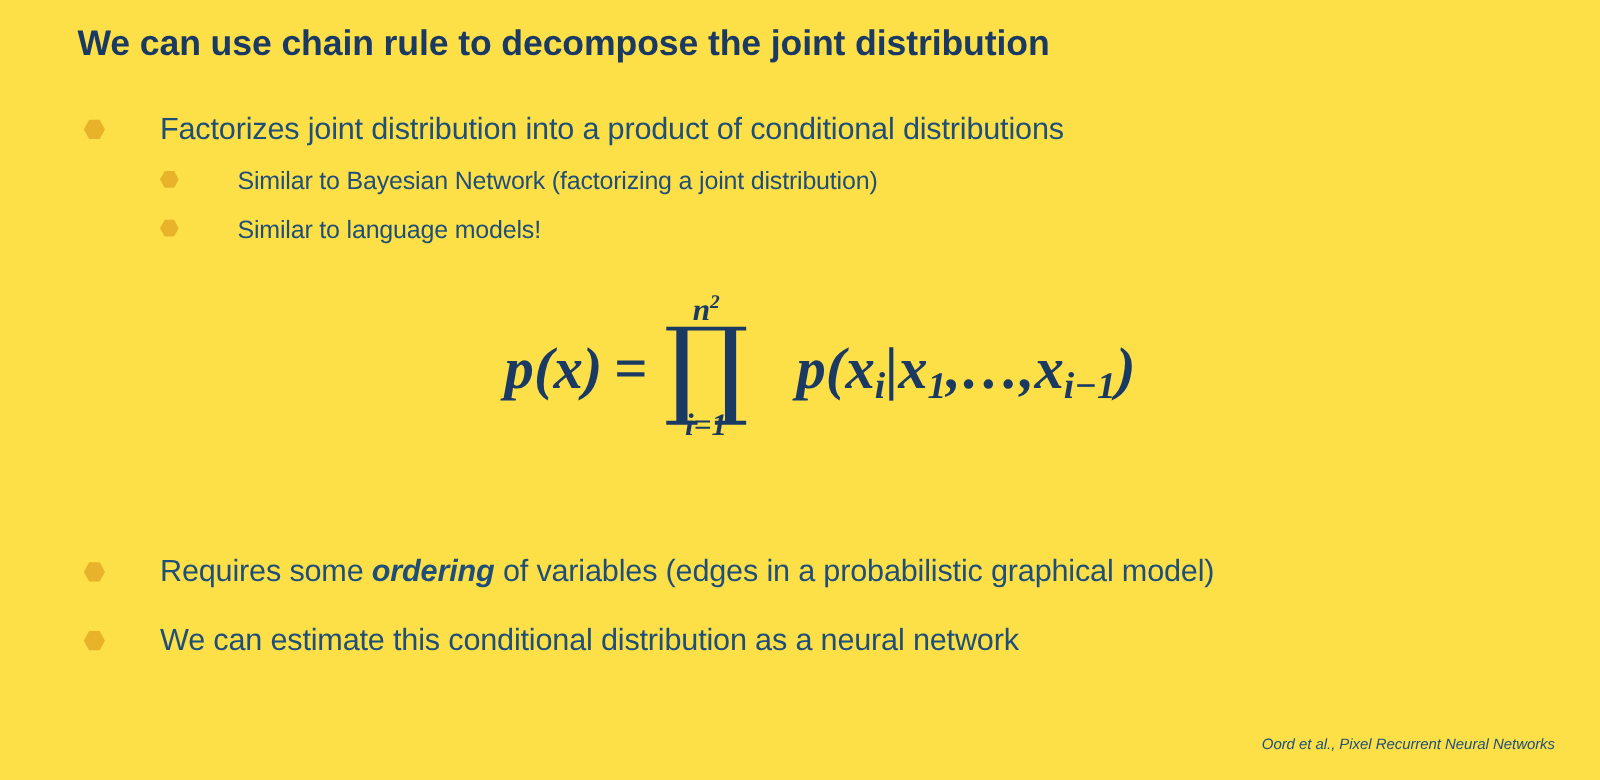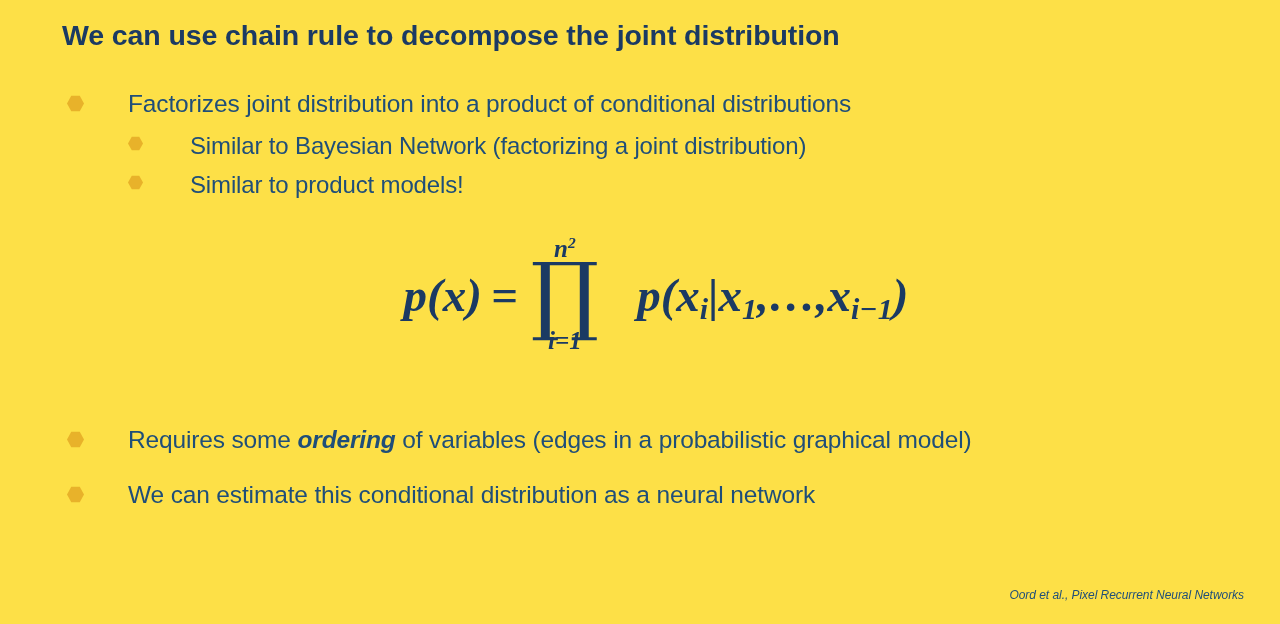--- a/index.html
+++ b/index.html
@@ -87,21 +87,21 @@
 
   .bullet-text {
     display: block;
     color: #1f4e79;
     font-size: 24.5px;
     line-height: 39px;
     font-weight: normal;
     letter-spacing: -0.15px;
   }
   .level-2 .bullet-text {
-    font-size: 24px;
+    font-size: 20px;
     line-height: 37px;
   }
 
   .bullet-text .em-bi {
     font-weight: bold;
     font-style: italic;
   }
 
   
   .equation-block {
@@ -206,36 +206,36 @@
       </span>
       <span class="bullet-text">Similar to Bayesian Network (factorizing a joint distribution)</span>
     </div>
 
     <div class="bullet-row level-2">
       <span class="bullet-marker">
         <svg class="hexagon" viewBox="0 0 20 18" aria-hidden="true">
           <polygon points="5,0 15,0 20,9 15,18 5,18 0,9" fill="#E8B22A"></polygon>
         </svg>
       </span>
-      <span class="bullet-text">Similar to product models!</span>
+      <span class="bullet-text">Similar to language models!</span>
     </div>
 
   </div>
 
   <div class="equation-block">
     <span class="equation">
       <span class="eq-part"><span>p</span><span>(</span><span>x</span><span>)</span></span><span class="eq-rel">=</span><span class="bigop">
         <span class="lim upper"><span>n</span><sup class="eq-sup">2</sup></span>
         <span class="prodsym">∏</span>
         <span class="lim lower">i=1</span>
       </span><span class="eq-part"><span>p</span><span>(</span><span>x</span><sub class="eq-sub">i</sub><span>|</span><span>x</span><sub class="eq-sub">1</sub><span>,</span><span>…</span><span>,</span><span>x</span><sub class="eq-sub">i−1</sub><span>)</span></span>
     </span>
   </div>
 
-  <div class="body-area" style="top:420px;">
+  <div class="body-area" style="top:438px;">
 
     <div class="bullet-row level-1">
       <span class="bullet-marker">
         <svg class="hexagon" viewBox="0 0 20 18" aria-hidden="true">
           <polygon points="5,0 15,0 20,9 15,18 5,18 0,9" fill="#E8B22A"></polygon>
         </svg>
       </span>
       <span class="bullet-text"><span>Requires some </span><span class="em-bi">ordering</span><span> of variables (edges in a probabilistic graphical model)</span></span>
     </div>
 

